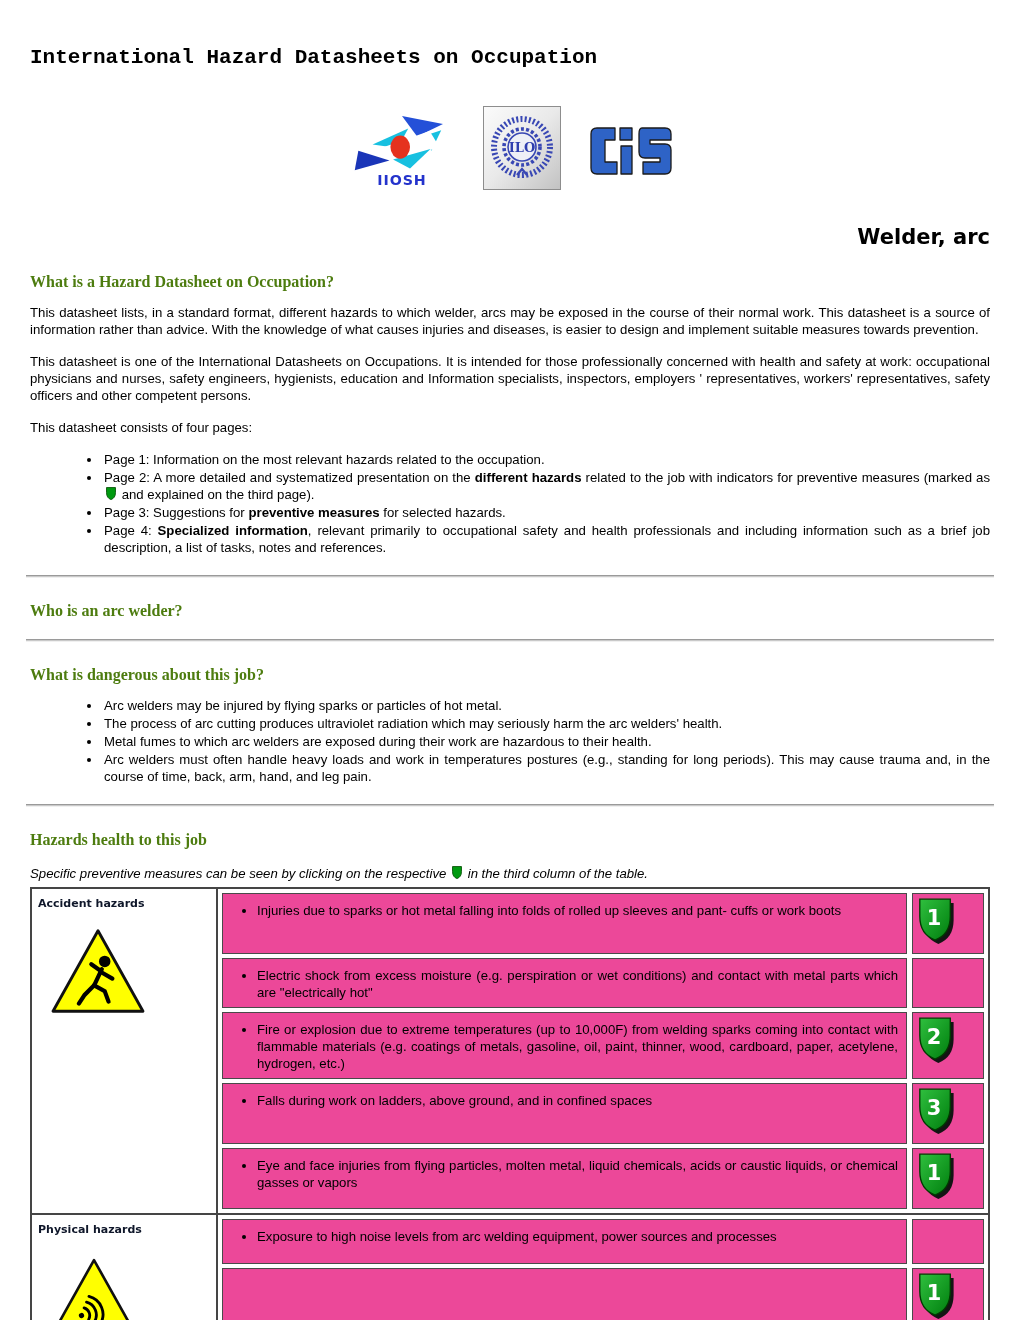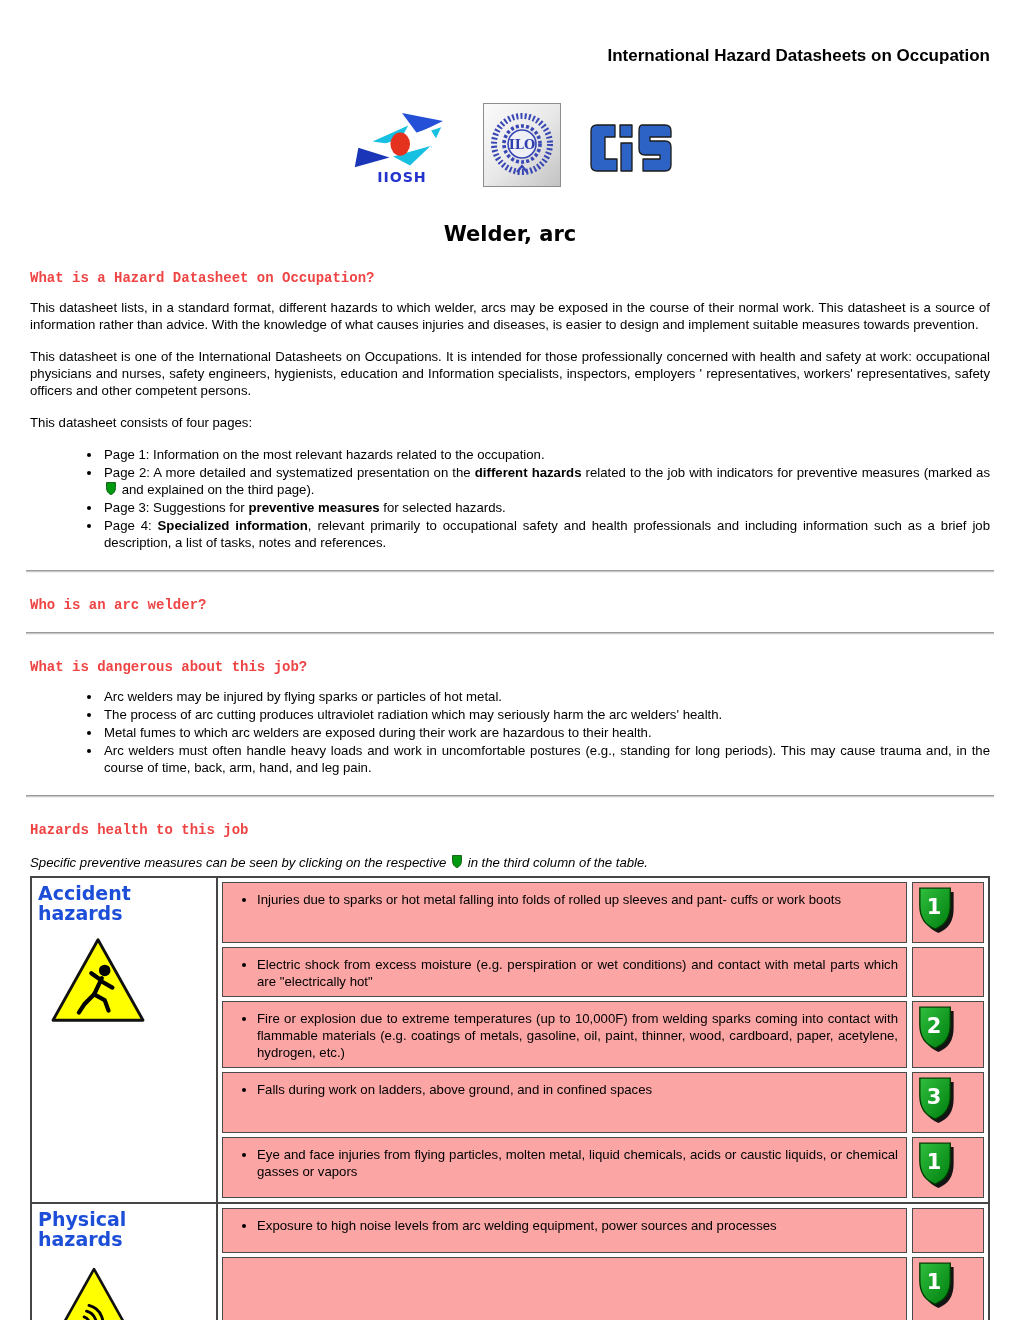--- a/index.html
+++ b/index.html
@@ -2,57 +2,57 @@
 <html><head>
 <meta charset="utf-8">
 <style>
   html,body{margin:0;padding:0;}
   body{
     width:1020px;height:1320px;overflow:hidden;background:#ffffff;color:#000;
     font-family:"Liberation Sans",sans-serif;font-size:13.2px;
   }
   .page{padding:0 30px;}
   .doc-title{
-    font-family:Liberation Sans, sans-serif;font-size:17px;font-weight:bold;
-    text-align:right;margin:46px 0 0 0;
+    font-family:Liberation Mono, monospace;font-size:21px;font-weight:bold;
+    text-align:left;margin:46px 0 0 0;
   }
   .logos{display:flex;justify-content:center;align-items:center;gap:26px;margin-top:36px;height:86px;}
   .logo{display:block;}
   .occupation{
     font-family:"DejaVu Sans",sans-serif;font-size:21px;font-weight:bold;
-    text-align:center;margin:34px 0 0 0;
+    text-align:right;margin:34px 0 0 0;
   }
   h3.sec{
-    font-family:Liberation Mono, monospace;font-size:14px;font-weight:bold;
-    color:#ef4444;margin:24px 0 13px 0;
+    font-family:Liberation Serif, serif;font-size:16px;font-weight:bold;
+    color:#4d7c0f;margin:24px 0 13px 0;
   }
   p.body{margin:0 0 15px 0;line-height:17px;text-align:justify;}
   ul.blist{margin:8px 0 15px 0;padding-left:72px;}
   ul.blist li{line-height:17px;margin:1px 0;text-align:justify;padding-left:2px;}
   hr.rule{
     border:none;height:1px;background:#c9c9c9;
     border-top:1px solid #9a9a9a;border-bottom:1px solid #f0f0f0;
     margin:19px -4px 0 -4px;
   }
   .note{font-style:italic;margin:16px 0 5px 0;line-height:17px;}
   .inline-shield{vertical-align:-2px;margin:0 1px;}
 
   
   .haz-table{border:2px solid #454545;background:#fff;}
   .group{display:flex;}
   .group + .group{border-top:2px solid #454545;}
   .label-cell{width:176px;min-width:176px;border-right:2px solid #454545;padding:5px 4px 8px 4px;}
   .cat-label{
-    font-family:"DejaVu Sans",sans-serif;font-size:19px;font-weight:bold;color:#1d4ed8;
+    font-family:"DejaVu Sans",sans-serif;font-size:11px;font-weight:bold;color:#0f172a;
     line-height:20px;padding-left:2px;
   }
   .cat-icon{margin:12px 0 0 14px;display:block;}
   .rows{flex:1;display:flex;flex-direction:column;gap:4px;padding:4px;}
   .hrow{display:flex;gap:5px;}
-  .cell{border:1px solid #4a4a4a;background:#fca5a5;}
+  .cell{border:1px solid #4a4a4a;background:#ec4899;}
   .cell-text{flex:1;padding:6px 8px;min-height:31px;}
   .cell-text ul{margin:2px 0 0 0;padding-left:26px;}
   .cell-text li{line-height:17px;text-align:justify;}
   .cell-badge{width:66px;min-width:66px;padding:2px;}
   .group:last-child .hrow:last-child .cell-text{min-height:86px;}
   .badge-btn{display:inline-block;cursor:pointer;border:none;background:none;padding:0;margin:1px;}
 </style>
 </head>
 <body>
 
@@ -118,21 +118,21 @@
 
   <h3 class="sec">Who is an arc welder?</h3>
 
   <hr class="rule">
 
   <h3 class="sec">What is dangerous about this job?</h3>
   <ul class="blist">
       <li>Arc welders may be injured by flying sparks or particles of hot metal.</li>
       <li>The process of arc cutting produces ultraviolet radiation which may seriously harm the arc welders' health.</li>
       <li>Metal fumes to which arc welders are exposed during their work are hazardous to their health.</li>
-      <li>Arc welders must often handle heavy loads and work in uncomfortable postures (e.g., standing for long periods). This may cause trauma and, in the course of time, back, arm, hand, and leg pain.</li>
+      <li>Arc welders must often handle heavy loads and work in temperatures postures (e.g., standing for long periods). This may cause trauma and, in the course of time, back, arm, hand, and leg pain.</li>
     </ul>
 
   <hr class="rule">
 
   <h3 class="sec">Hazards health to this job</h3>
   <p class="note">Specific preventive measures can be seen by clicking on the respective <svg class="inline-shield" width="12" height="14" viewBox="0 0 40 50">
     <path d="M4,2 H36 V20 Q36,39 20,45 Q4,39 4,20 Z" fill="#009a10" stroke="#004d00" stroke-width="3"></path>
   </svg> in the third column of the table.</p>
 
   <div class="haz-table" id="haz-table">

